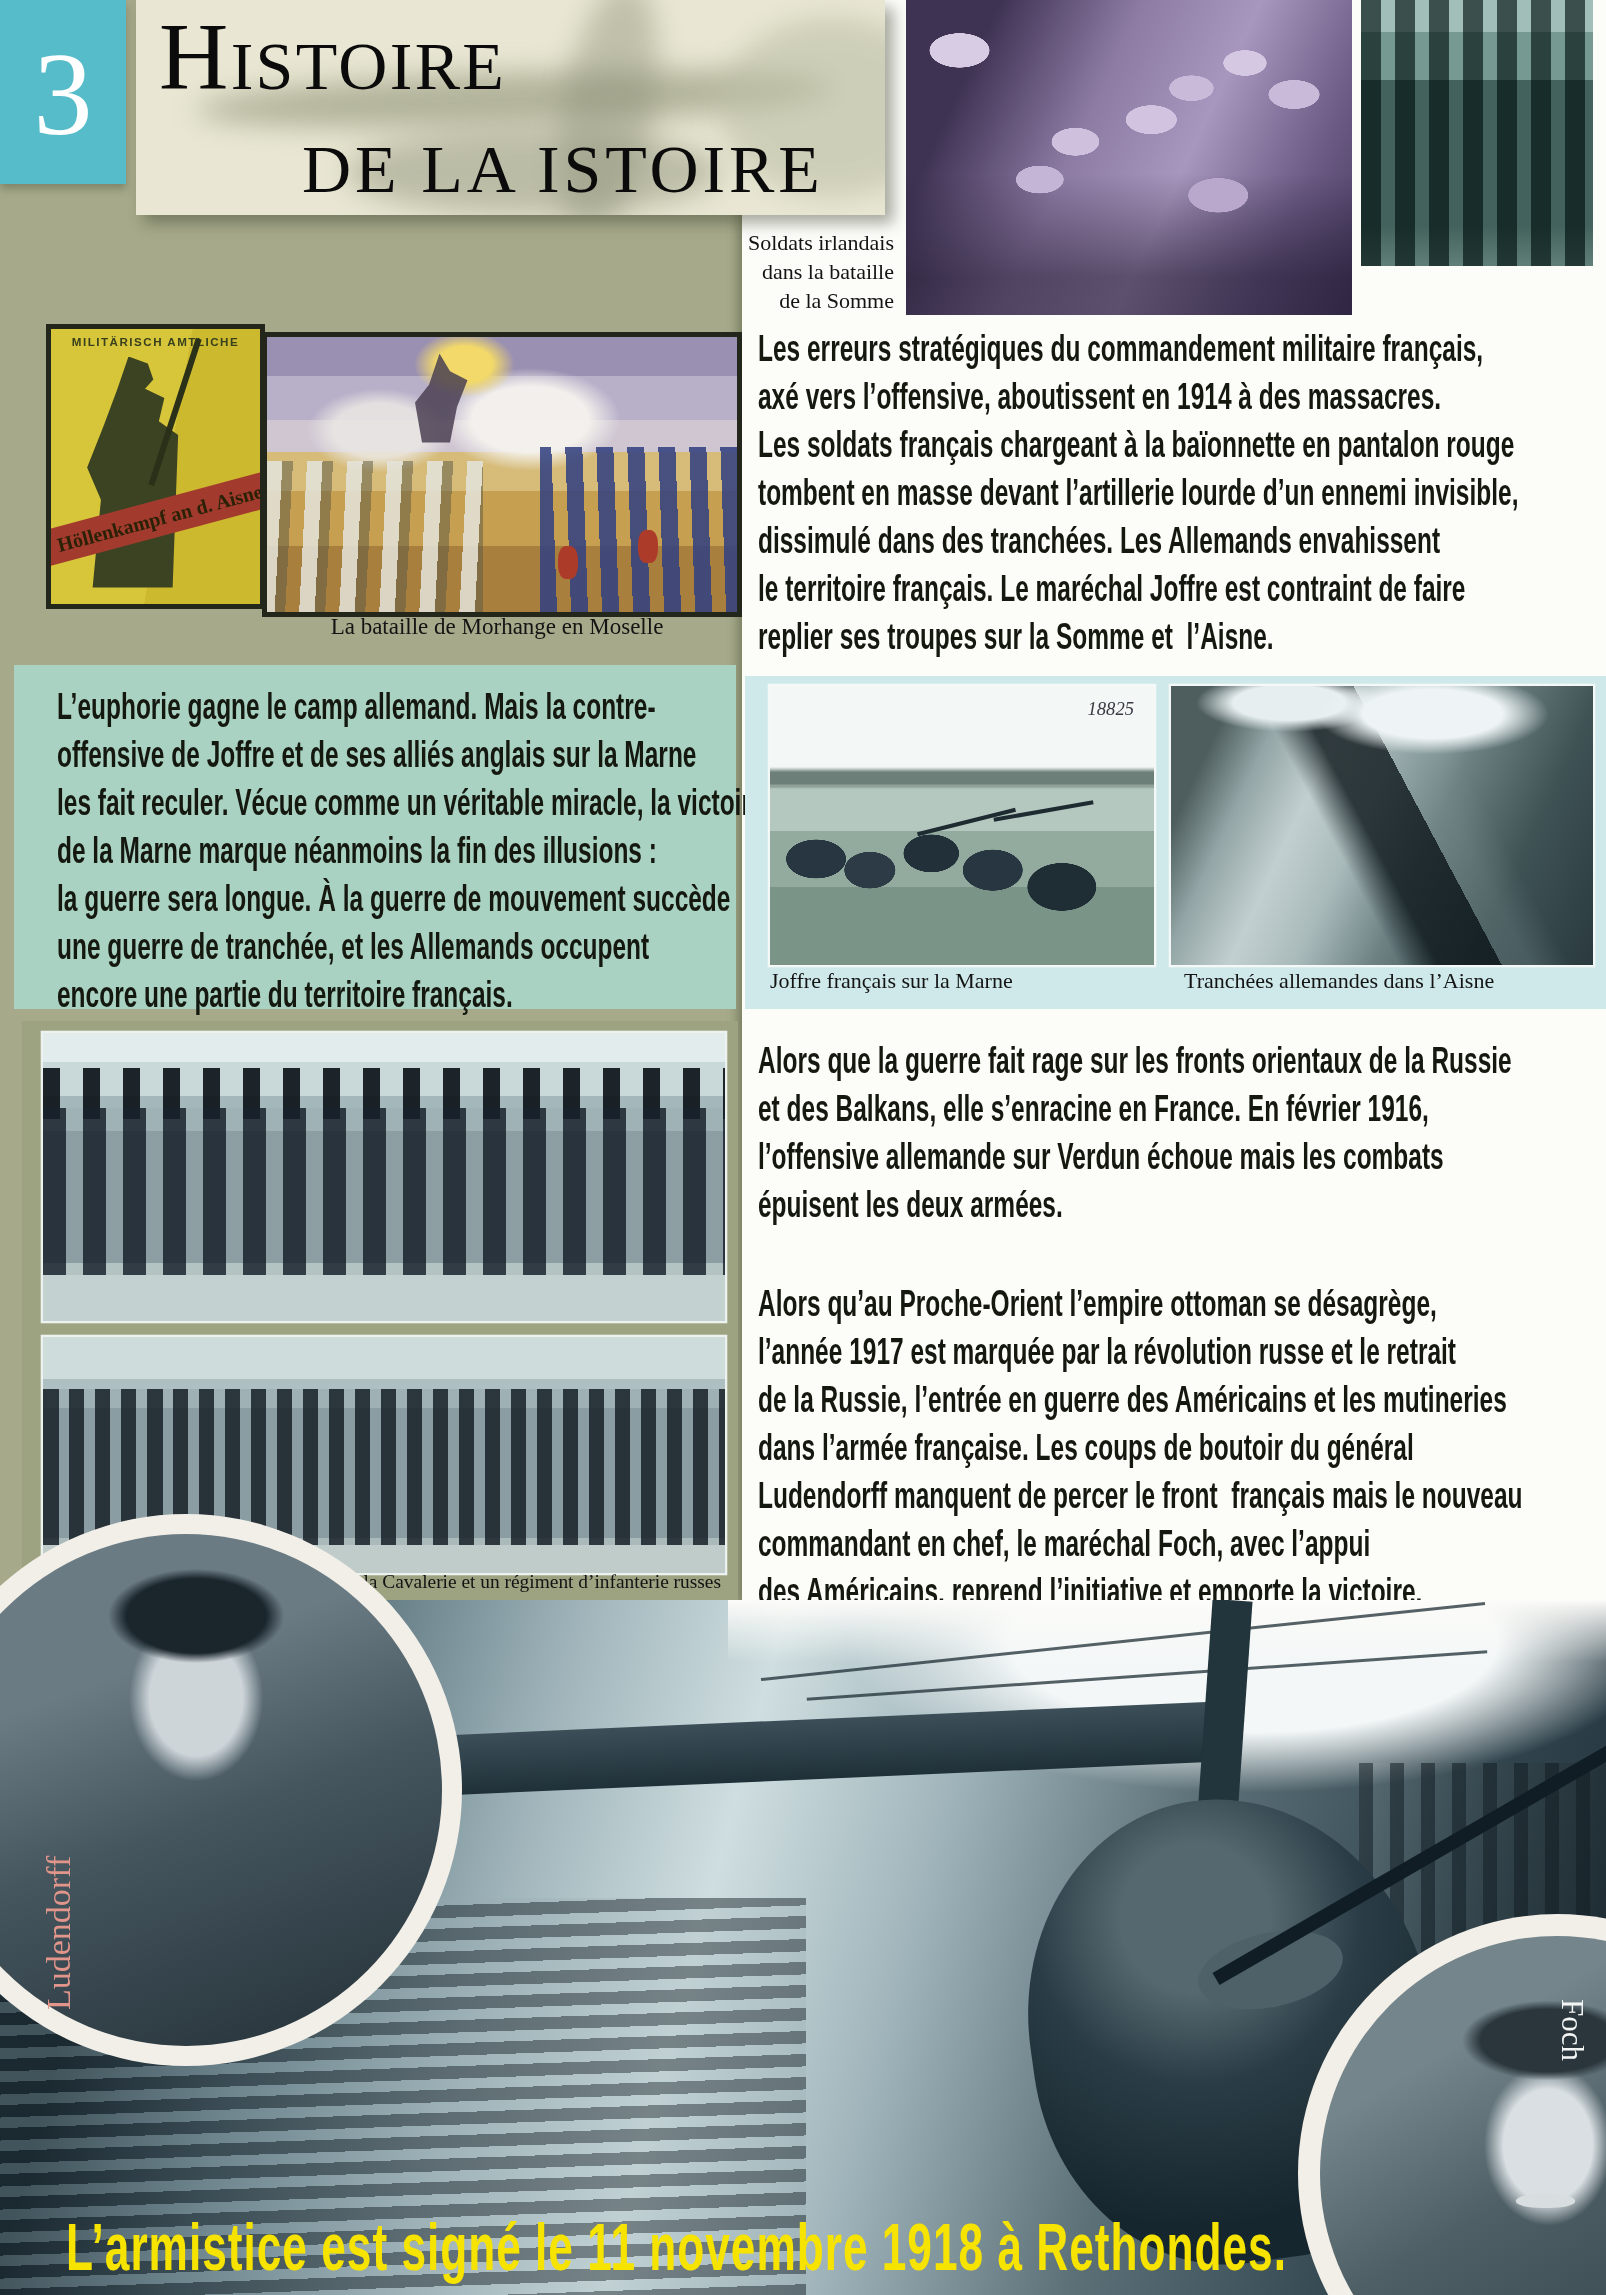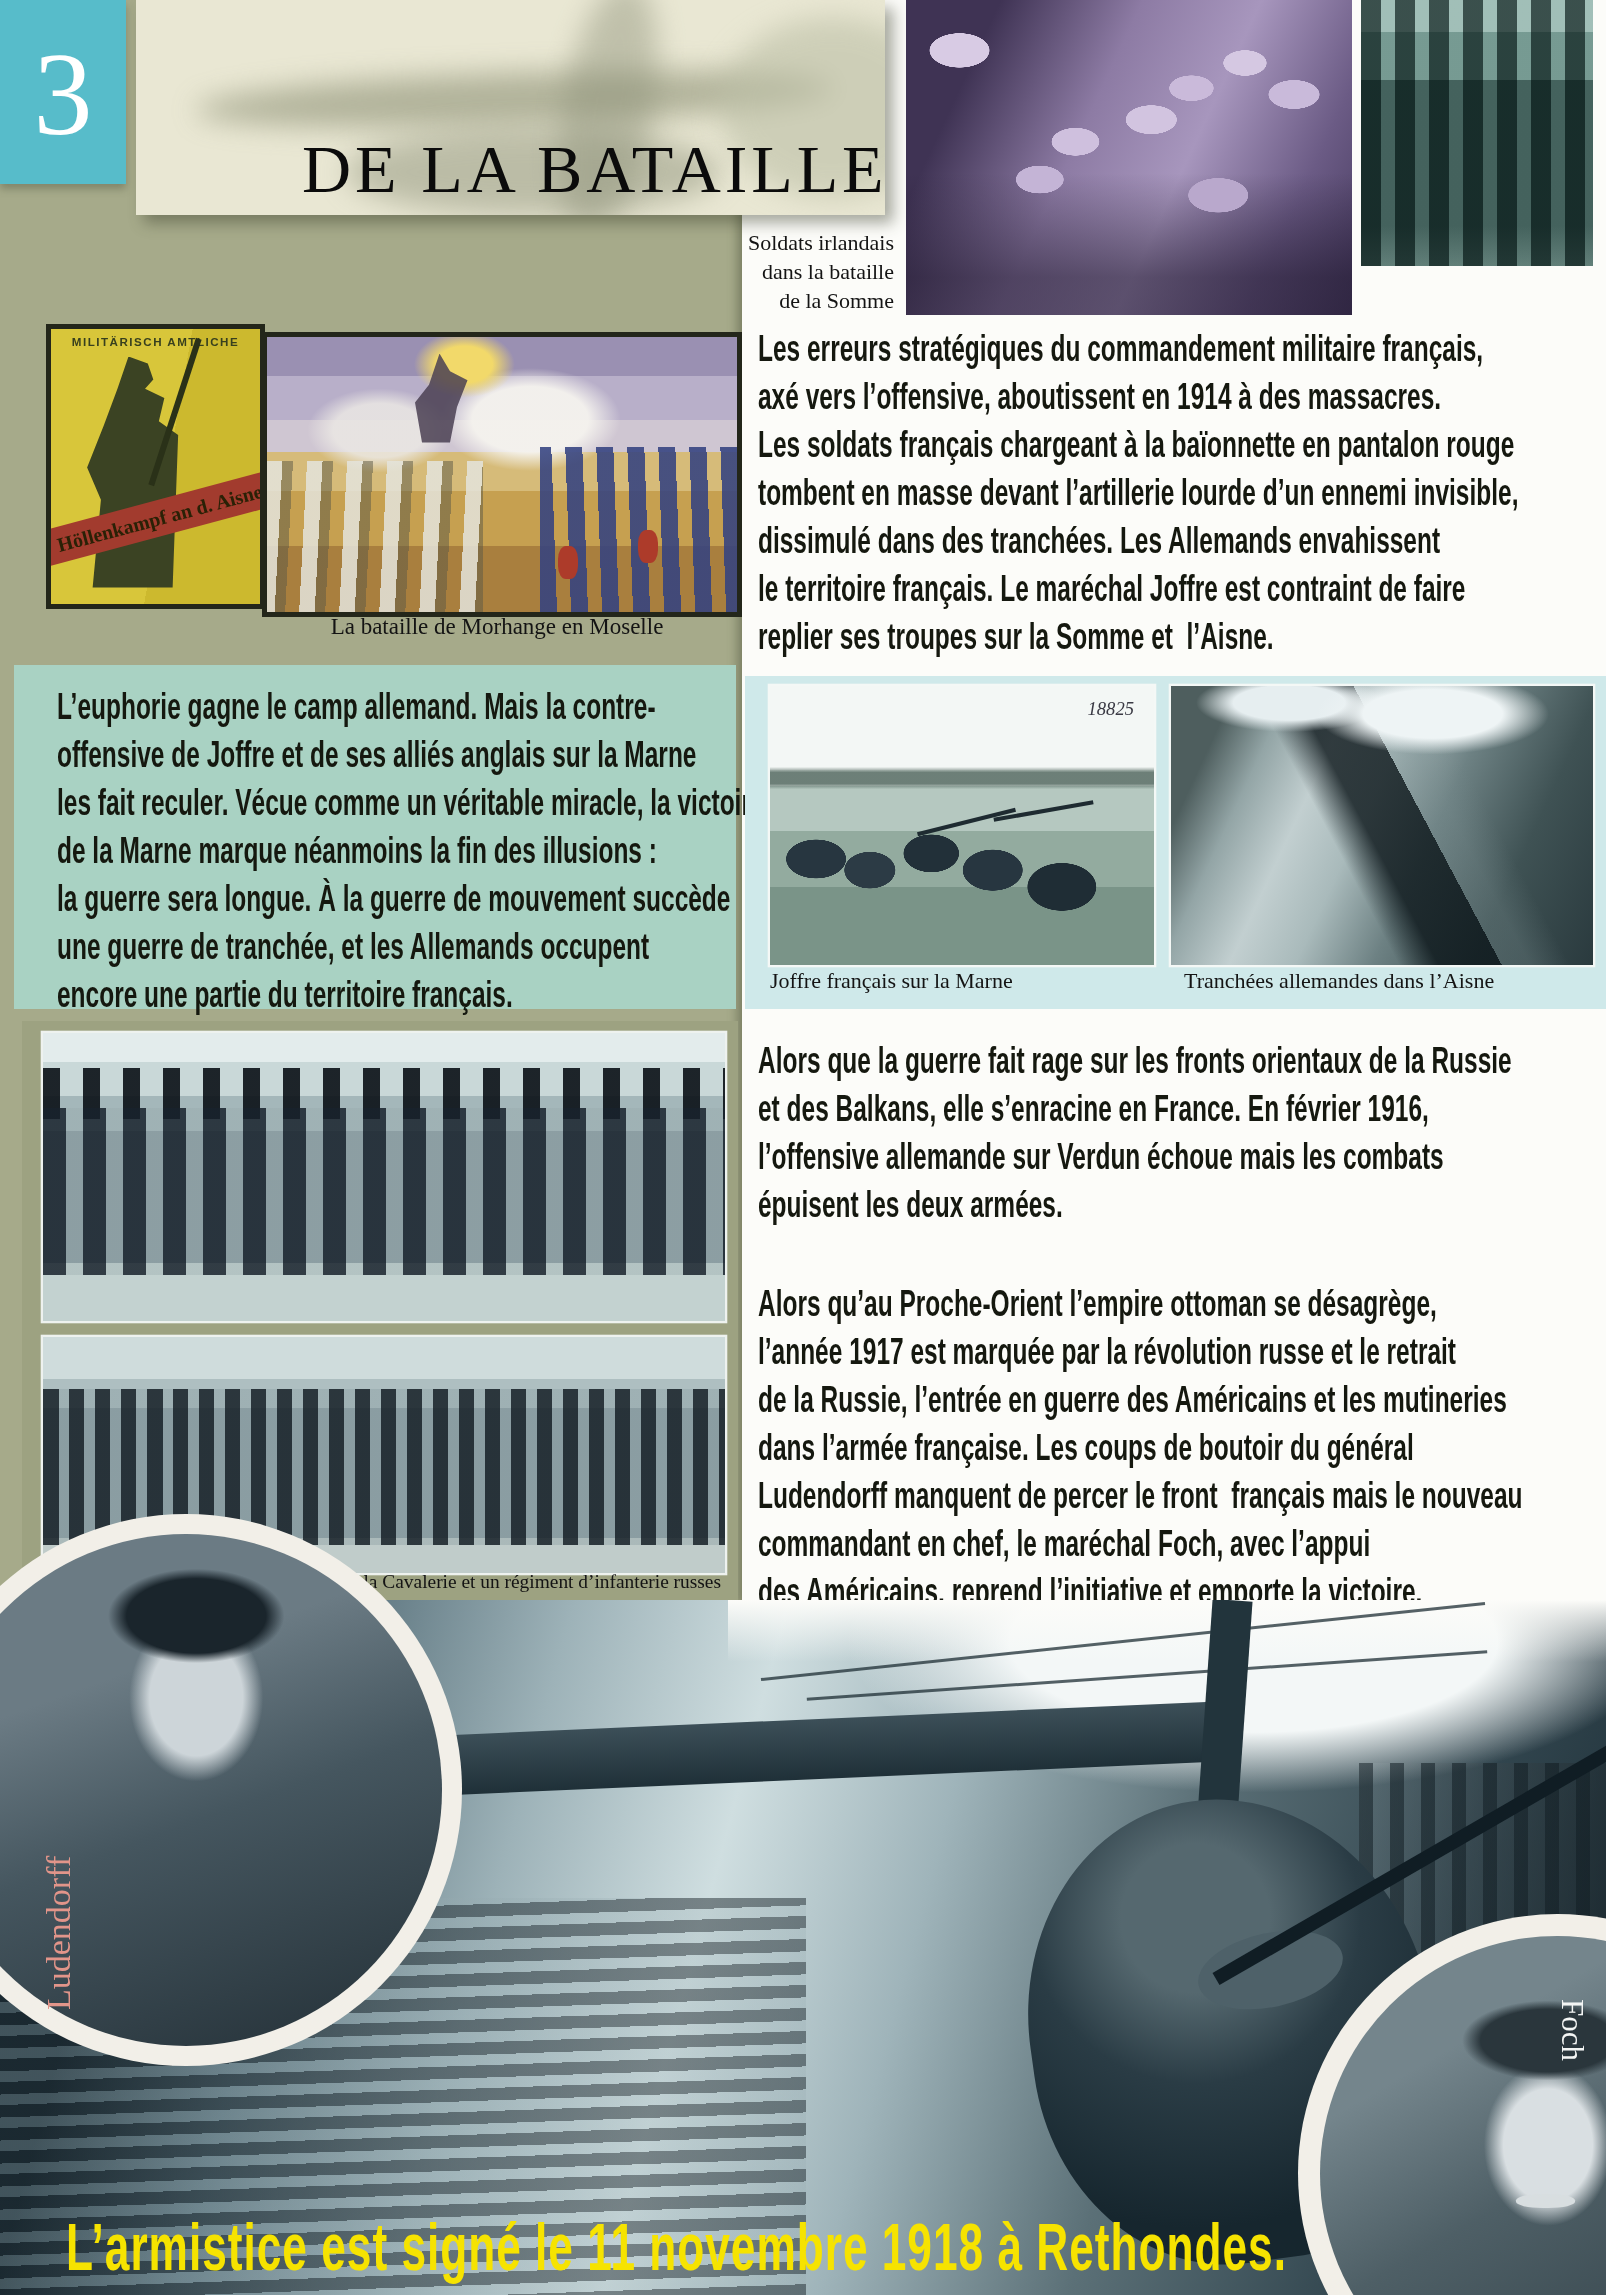--- a/index.html
+++ b/index.html
@@ -174,21 +174,22 @@
   <div id="white-col"></div>
 
   <div id="num-box">
     <span class="n">3</span>
   </div>
   <div id="header-box">
     <div class="smudge s1"></div>
     <div class="smudge s2"></div>
     <div class="smudge s3"></div>
     <div class="smudge s4"></div>
-    <div class="title2">DE LA BATAILLE</div>
+    <div class="title1"><span class="init">H</span><span class="rest">ISTOIRE</span></div>
+    <div class="title2">DE LA ISTOIRE</div>
   </div>
 
   <div id="purple-photo" class="photo"></div>
   <div id="teal-photo" class="photo"></div>
   <div id="somme-caption" class="serif-caption">Soldats irlandais
 dans la bataille
 de la Somme</div>
 
   <div id="p1" class="cond">Les erreurs stratégiques du commandement militaire français,
 axé vers l’offensive, aboutissent en 1914 à des massacres.

